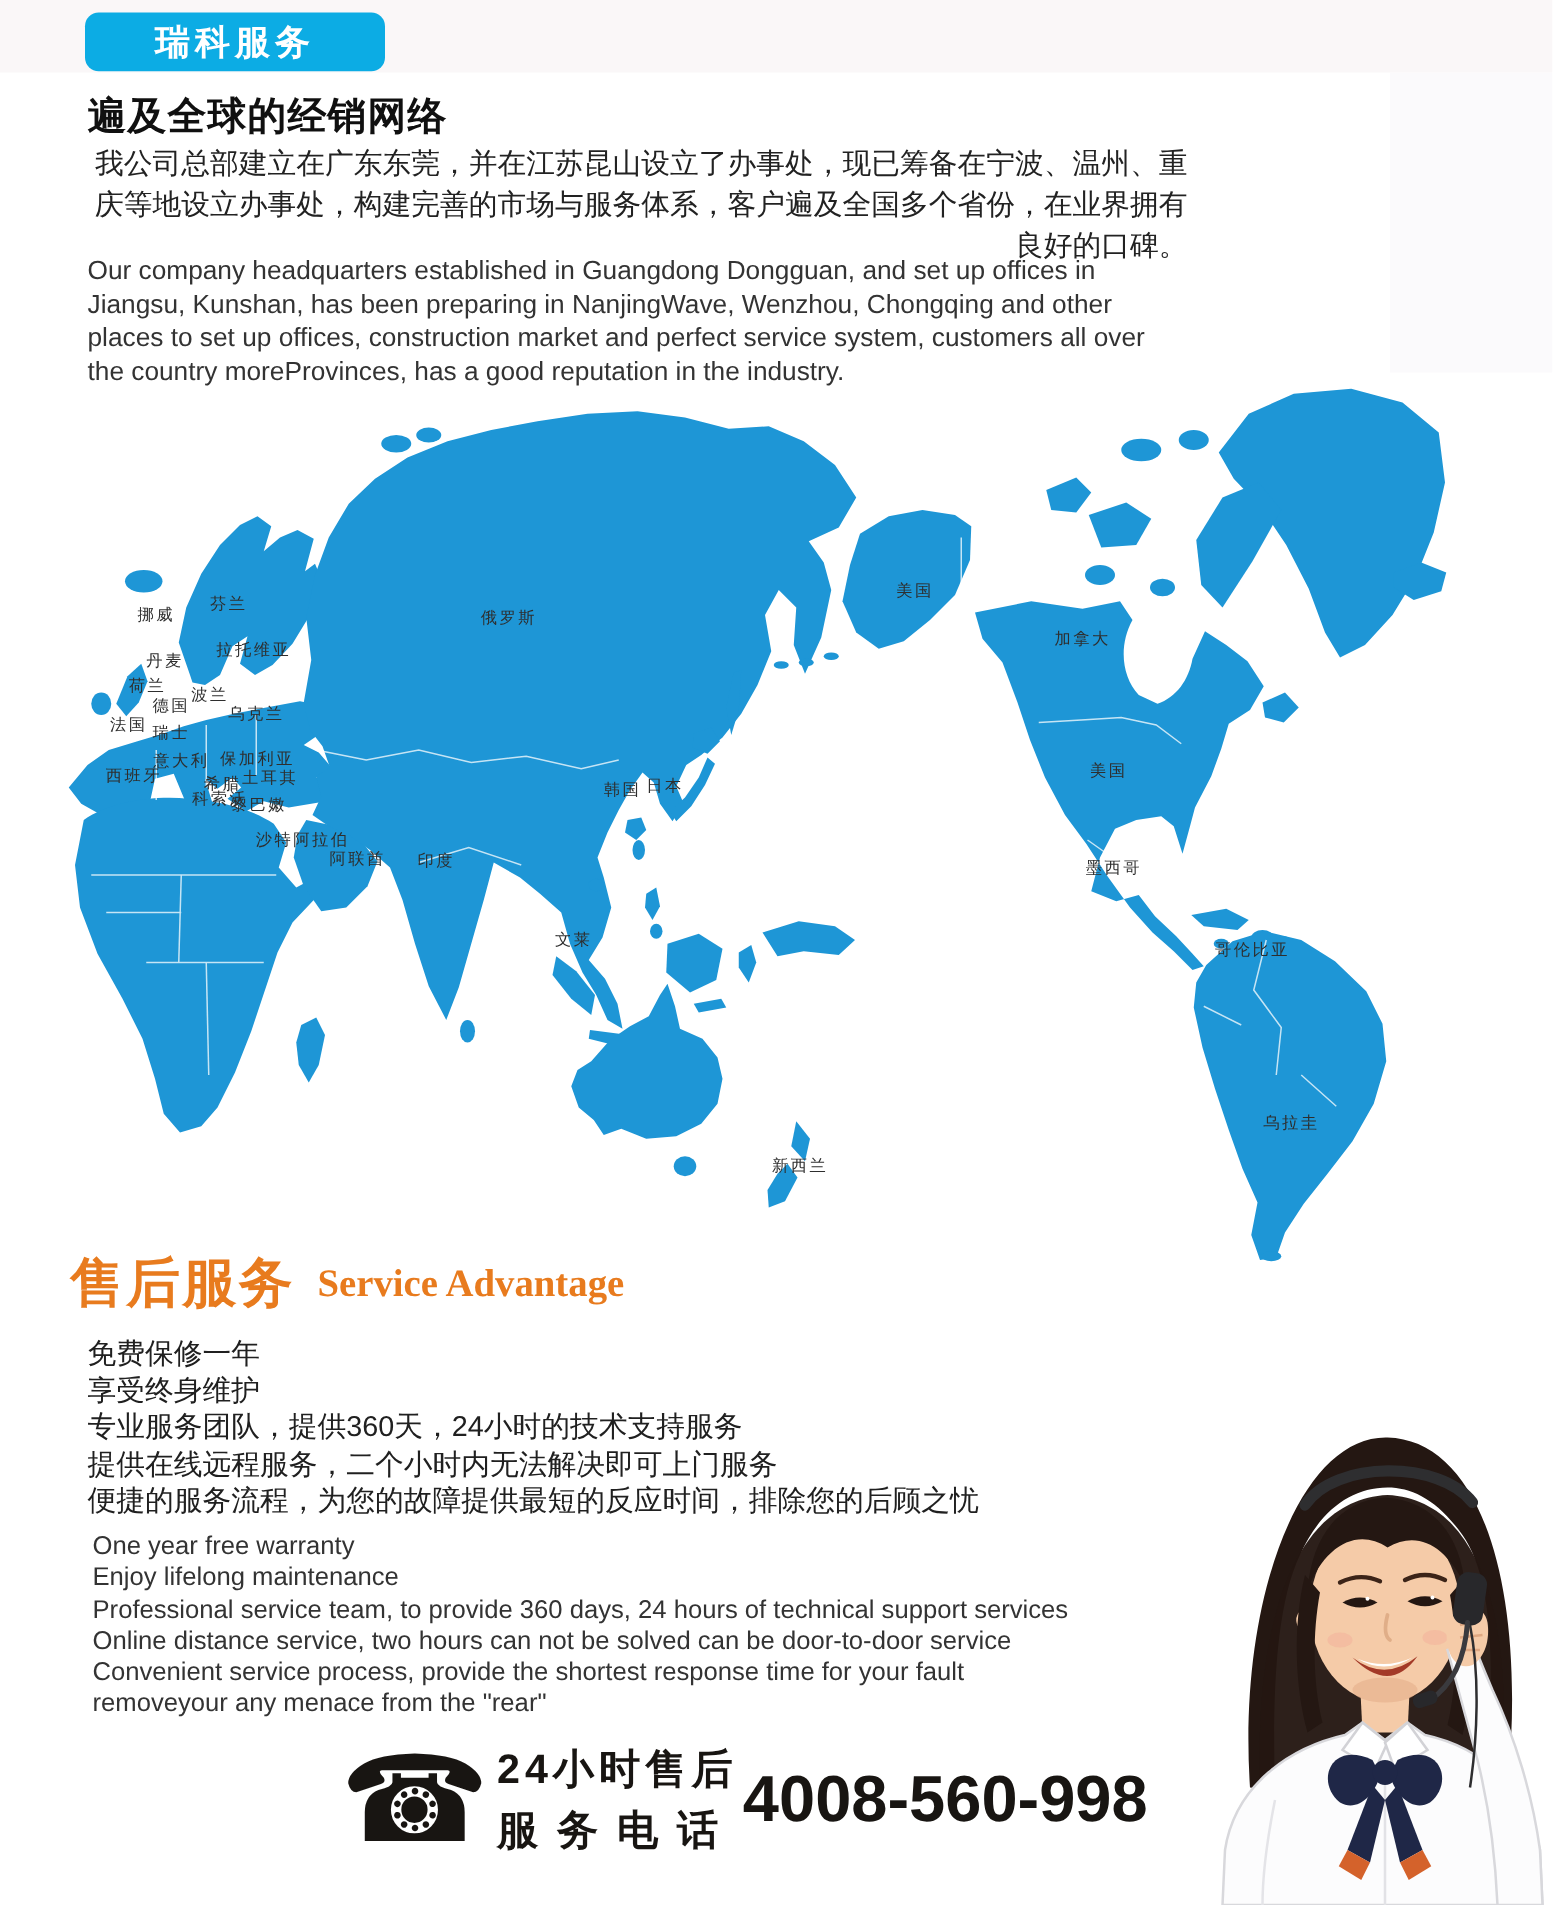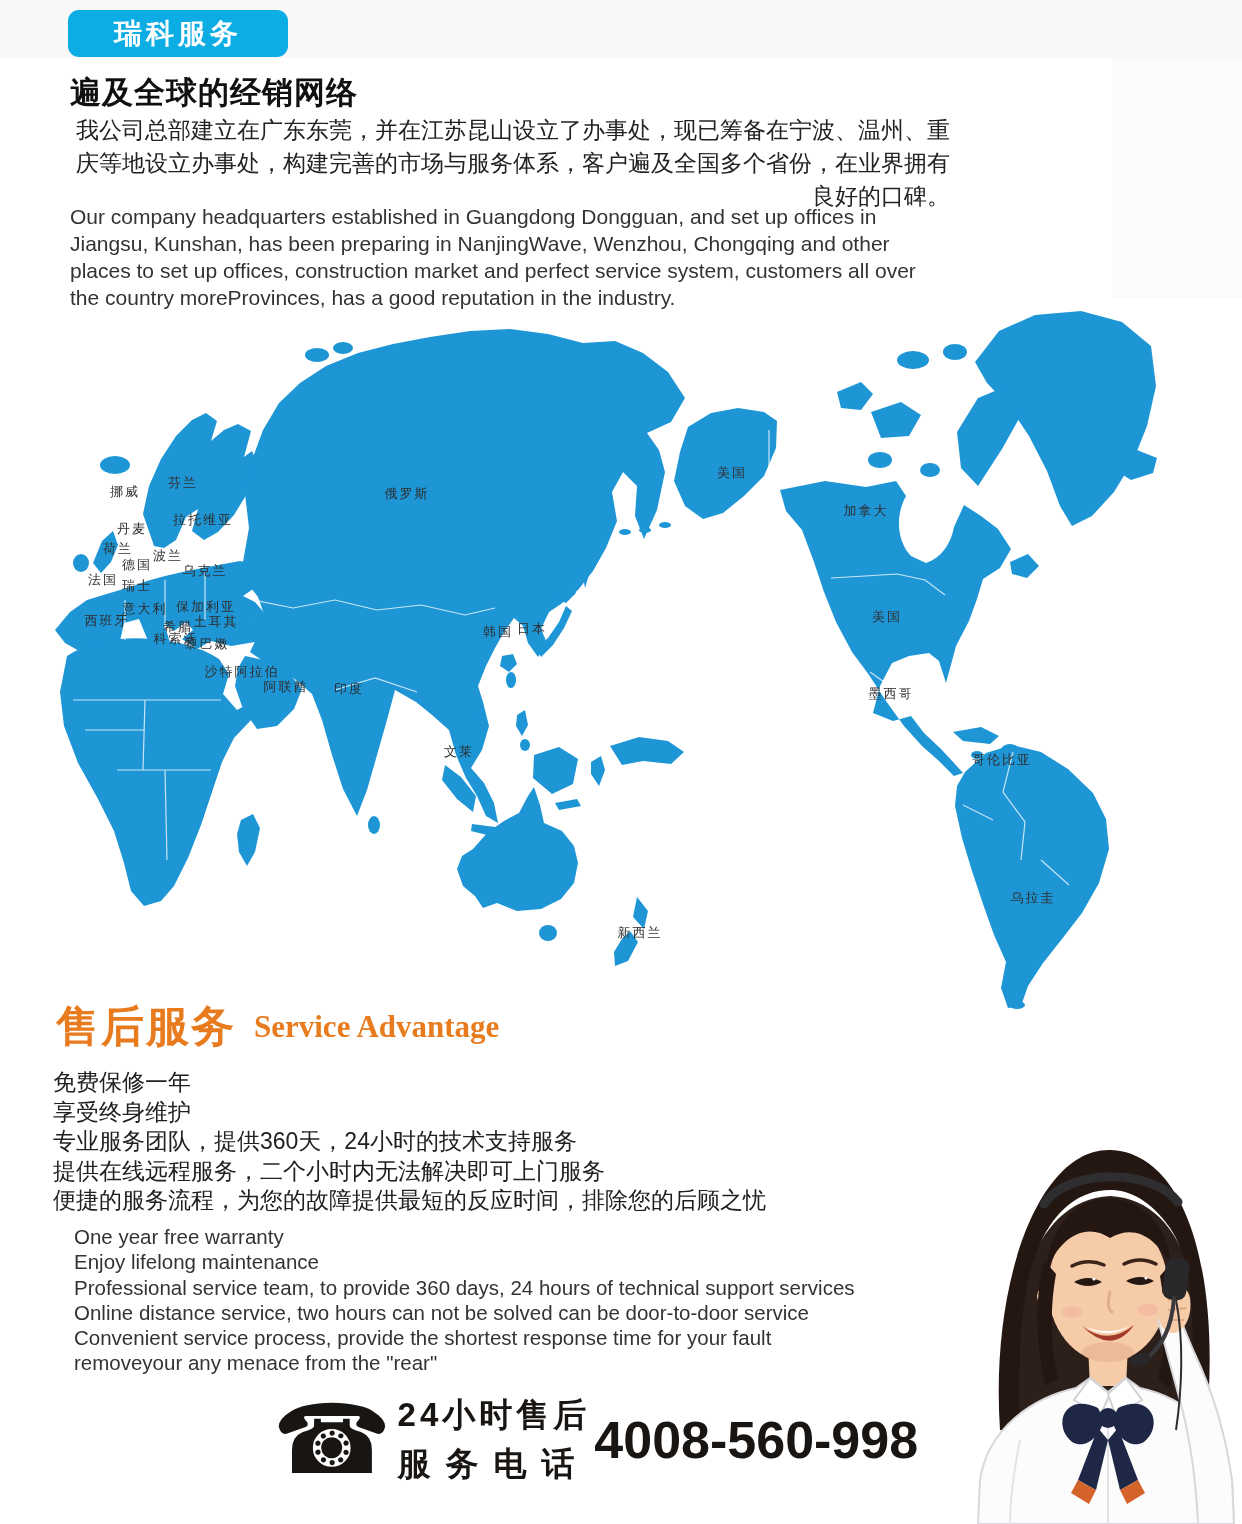--- a/index.html
+++ b/index.html
@@ -6,21 +6,21 @@
   body{
     width:1242px;height:1524px;position:relative;overflow:hidden;
     background:#ffffff;
     font-family:"Liberation Sans","DejaVu Sans",sans-serif;
     color:#262626;
   }
   .top-tint{position:absolute;left:0;top:0;width:1242px;height:58px;background:#faf7f8;}
   .right-tint{position:absolute;right:0;top:58px;width:130px;height:240px;background:#fbfafc;}
 
   .badge{
-    position:absolute;left:68px;top:10px;width:220px;height:47px;
+    position:absolute;left:68px;top:10px;width:240px;height:47px;
     background:#0cace4;border-radius:11px;
     display:flex;align-items:center;justify-content:center;
     color:#ffffff;font-size:28px;font-weight:bold;letter-spacing:4px;
   }
   .section-title{
     position:absolute;left:70px;top:72px;
     font-family:"Liberation Serif","DejaVu Serif",serif;
     font-size:31px;font-weight:bold;color:#101010;letter-spacing:1px;
   }
   .para-cn{
@@ -37,21 +37,21 @@
   .map-label{
     position:absolute;transform:translate(-50%,-50%);
     font-size:13px;color:#2e2e2e;white-space:nowrap;letter-spacing:2px;
   }
 
   .service-head{position:absolute;left:56px;top:998px;display:flex;align-items:center;gap:18px;
     font-family:Liberation Serif, serif;}
   .service-head .cn{font-size:43px;font-weight:bold;letter-spacing:2px;}
   .service-head .en{font-size:31px;font-weight:bold;}
 
-  .list-cn{position:absolute;left:53px;top:1068px;font-size:23px;line-height:29.5px;color:#202020;}
+  .list-cn{position:absolute;left:70px;top:1068px;font-size:23px;line-height:29.5px;color:#202020;}
   .list-en{position:absolute;left:74px;top:1224px;font-size:20.5px;line-height:25.3px;color:#333333;}
 
   .hotline{position:absolute;left:272px;top:1392px;display:flex;align-items:center;}
   .hotline .phone-glyph{font-family:"DejaVu Sans",sans-serif;font-size:96px;line-height:96px;color:#181512;}
   .hotline .mid{margin-left:6px;display:flex;flex-direction:column;color:#181512;}
   .hotline .mid .l1{font-size:33px;font-weight:bold;letter-spacing:4px;}
   .hotline .mid .l2{font-size:33px;font-weight:bold;letter-spacing:15px;margin-top:4px;white-space:nowrap;}
   .hotline .number{font-size:52px;font-weight:bold;color:#181512;letter-spacing:0px;margin-left:4px;}
 
   .agent{position:absolute;right:0;bottom:0;width:282px;height:384px;}

